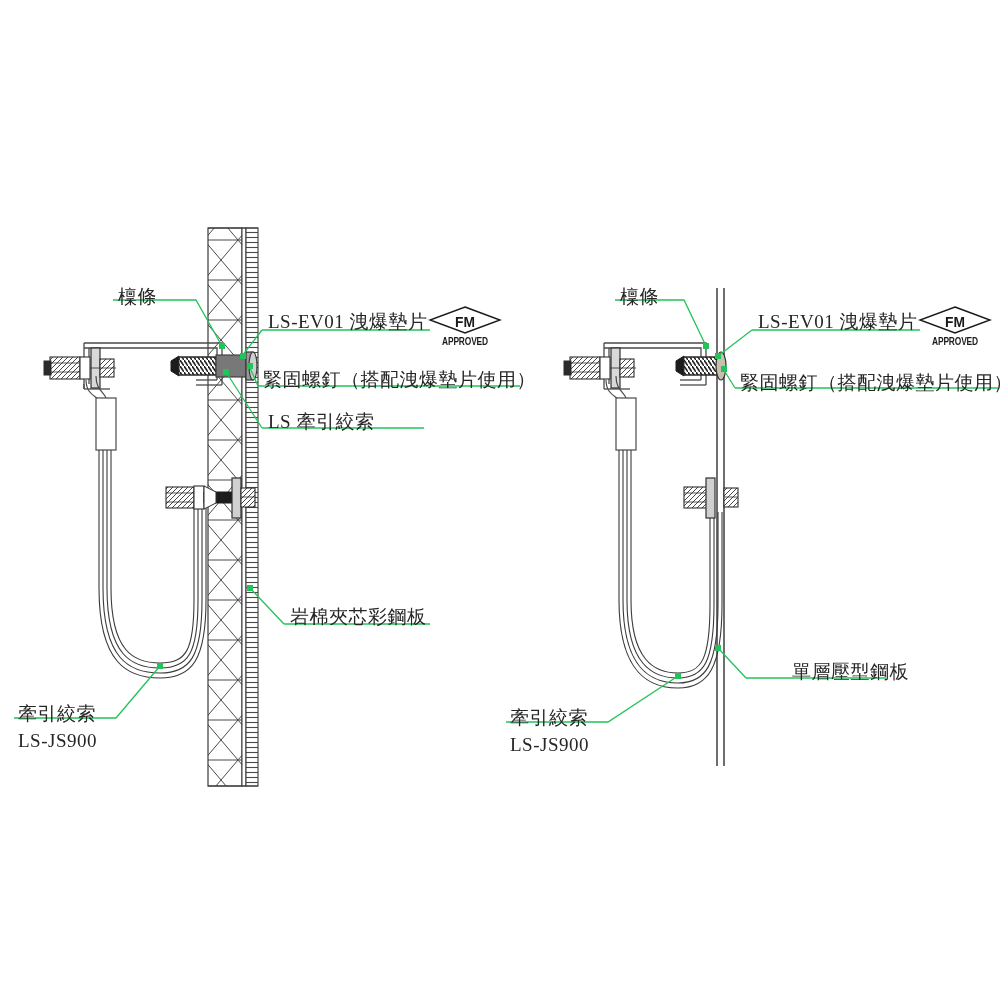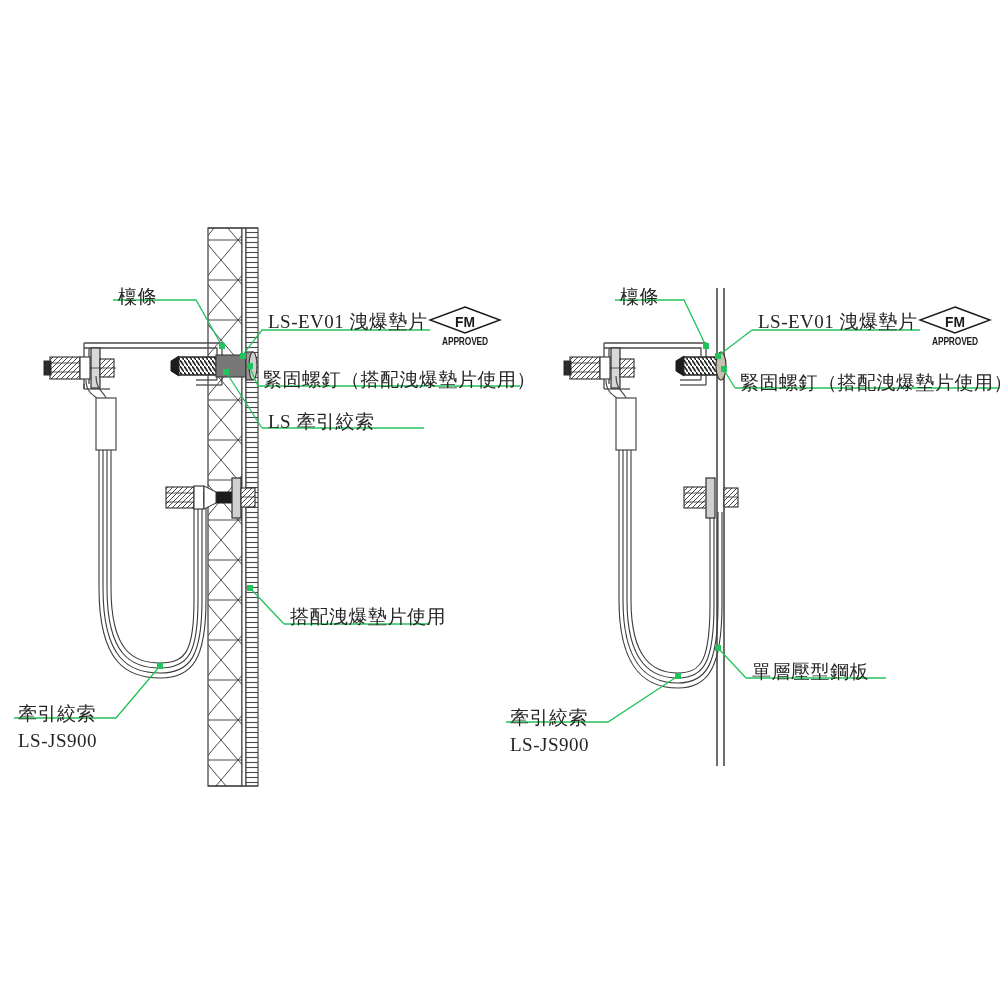--- a/index.html
+++ b/index.html
@@ -233,41 +233,41 @@
   </svg>
 
   <div class="lbl" style="left:118px;top:285px;">檁條</div>
 
   <div class="lbl" style="left:268px;top:310px;">LS-EV01  洩爆墊片</div>
 
   <div class="lbl" style="left:263px;top:368px;">緊固螺釘（搭配洩爆墊片使用）</div>
 
   <div class="lbl" style="left:268px;top:410px;">LS  牽引絞索</div>
 
-  <div class="lbl" style="left:290px;top:605px;">搭配洩爆墊片使用</div>
+  <div class="lbl" style="left:290px;top:605px;">岩棉夾芯彩鋼板</div>
 
   <div class="lbl" style="left:18px;top:702px;">牽引絞索</div>
 
   <div class="lbl code" style="left:18px;top:729px;">LS-JS900</div>
 
   <div class="fmbox" style="left:428px;top:305px;">
     <svg width="74" height="30" viewBox="0 0 74 30">
       <path d="M37 2 L72 15 L37 28 L2 15 Z" fill="none" stroke="#1a1a1a" stroke-width="1.6"></path>
     </svg>
     <div class="fmtxt fm-fm">FM</div>
     <div class="fmtxt fm-ap">APPROVED</div>
   </div>
 
   <div class="lbl" style="left:620px;top:285px;">檁條</div>
 
   <div class="lbl" style="left:758px;top:310px;">LS-EV01  洩爆墊片</div>
 
   <div class="lbl" style="left:740px;top:371px;">緊固螺釘（搭配洩爆墊片使用）</div>
 
-  <div class="lbl" style="left:752px;top:660px;text-align:right;">單層壓型鋼板</div>
+  <div class="lbl" style="left:792px;top:660px;text-align:right;">單層壓型鋼板</div>
 
   <div class="lbl" style="left:510px;top:706px;">牽引絞索</div>
 
   <div class="lbl code" style="left:510px;top:733px;">LS-JS900</div>
 
   <div class="fmbox" style="left:918px;top:305px;">
     <svg width="74" height="30" viewBox="0 0 74 30">
       <path d="M37 2 L72 15 L37 28 L2 15 Z" fill="none" stroke="#1a1a1a" stroke-width="1.6"></path>
     </svg>
     <div class="fmtxt fm-fm">FM</div>

